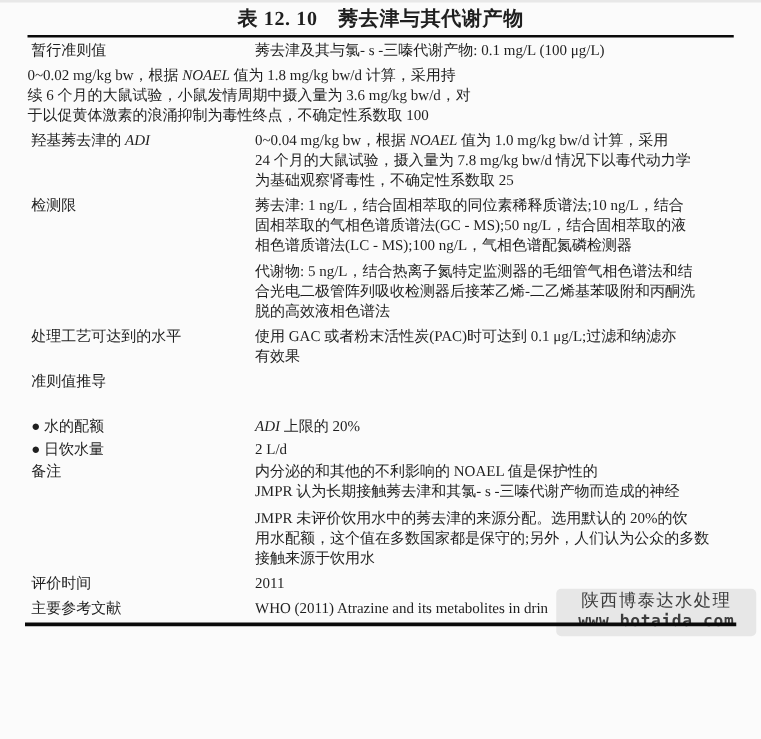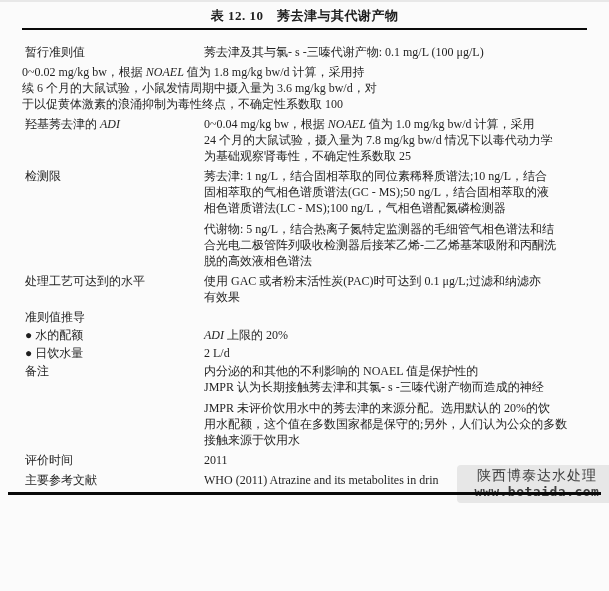--- a/index.html
+++ b/index.html
@@ -5,38 +5,38 @@
   html,body{margin:0;padding:0;}
   body{
     width:609px;height:591px;
     background:var(--paper,#fbfbfb);
     font-family:"Liberation Serif","DejaVu Serif",serif;
     color:var(--text,#1f1f1f);
   }
   .page{position:relative;width:609px;height:591px;overflow:hidden;}
   .scan-edge{height:2px;background:#e8e8e8;}
   .title{
-    text-align:center;font-weight:bold;font-size:13px;line-height:16px;
+    text-align:center;font-weight:bold;font-size:16px;line-height:16px;
     margin-top:6px;letter-spacing:.5px;
   }
   .table{
     margin:4px 22px 0;
     border-top:2.5px solid var(--rule,#0a0a0a);
-    padding-top:14px;
+    padding-top:2px;
   }
   .row{display:flex;margin-bottom:4px;}
-  .row.section{margin-bottom:2px;margin-top:2px;flex-direction:column;}
+  .row.section{margin-bottom:20px;margin-top:2px;flex-direction:column;}
   .row.bullet{margin-bottom:2px;}
   .cell{box-sizing:border-box;}
   .cell.label{width:182px;flex:none;padding-left:3px;}
   .cell.value{flex:1;min-width:0;}
   .line{font-size:12px;line-height:16px;white-space:nowrap;}
   .para + .para{margin-top:5px;}
   i{font-style:italic;}
-  .bottom-wrap{position:relative;margin:3px 8px 0;}
+  .bottom-wrap{position:relative;margin:3px 20px 0;}
   .rule{height:2.5px;background:var(--rule,#0a0a0a);position:relative;z-index:3;}
   .watermark{
     position:absolute;right:-16px;top:-27px;z-index:2;
     width:160px;height:38px;box-sizing:border-box;
     background:var(--watermark_bg,#e7e7e7);
     border-radius:4px;text-align:center;padding-top:2px;
     color:var(--watermark_text,#3d3d3d);
   }
   .watermark .company{font-size:14px;line-height:17px;letter-spacing:1px;}
   .watermark .url{

